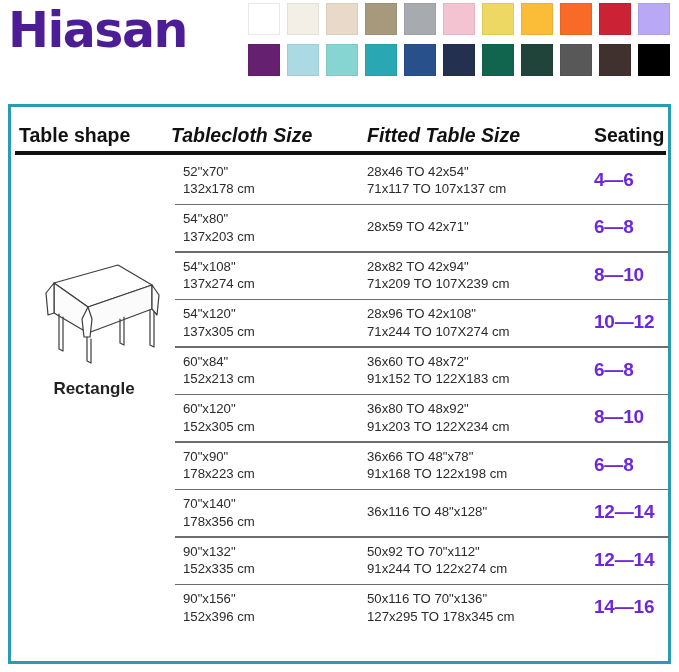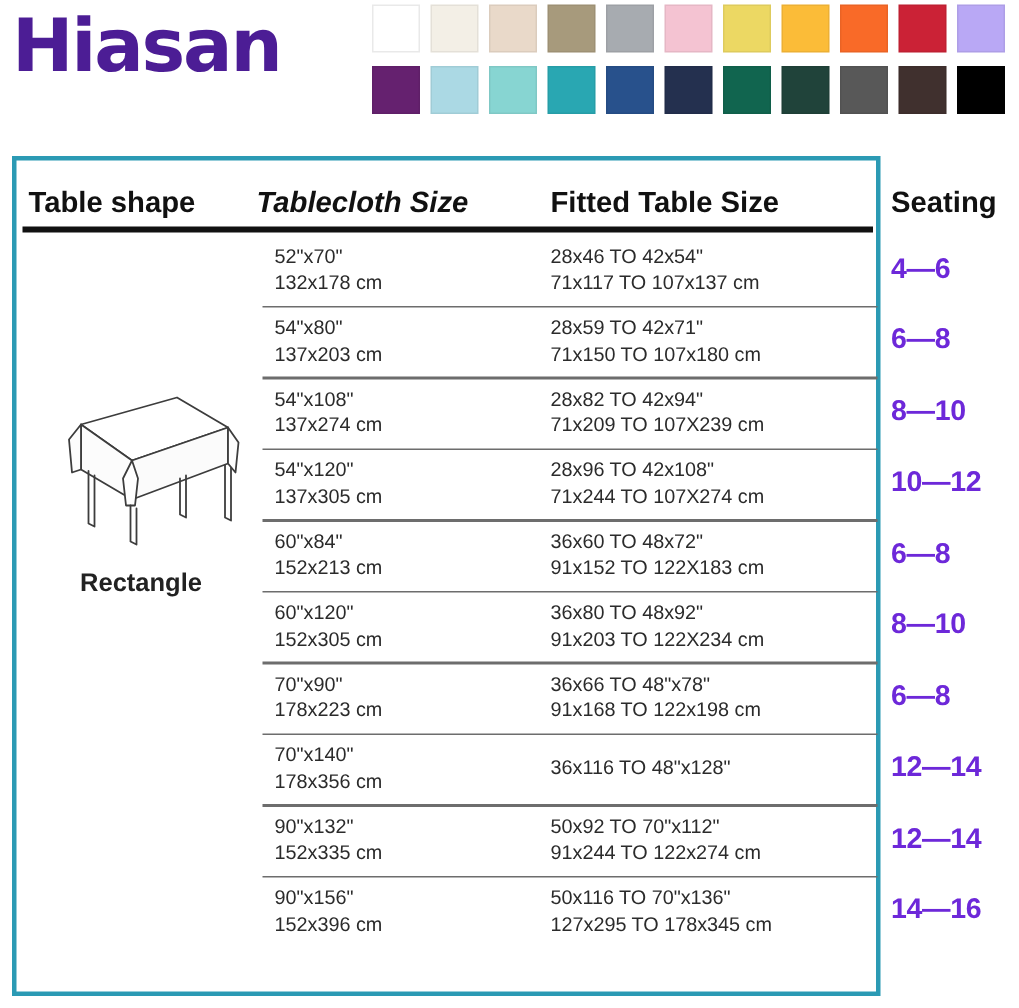--- a/index.html
+++ b/index.html
@@ -35,21 +35,21 @@
     width:32px;height:32px;
     border:1px solid rgba(0,0,0,0.06);
     box-sizing:border-box;
   }
   .swatch.white{border:1px solid #e9e9e9;}
 
   
   .card{
     position:absolute;
     left:8px;top:104px;
-    width:579px;height:560px;
+    width:663px;height:560px;
     box-sizing:border-box;
     border:3px solid #0369a1;
     background:#ffffff;
   }
 
   .table-wrap{
     position:relative;
     width:100%;height:100%;
   }
 
@@ -62,21 +62,21 @@
     position:absolute;
     bottom:4px;
     font-size:19.5px;
     font-weight:700;
     color:#111;
     white-space:nowrap;
     font-family:"Liberation Sans", sans-serif;
   }
   .c-shape{left:8px;}
   .c-cloth{left:160px;font-style:italic;}
-  .c-fit{left:356px;}
+  .c-fit{left:356px;font-style:italic;}
   .c-seat{left:583px;}
 
   .hdr-rule{
     position:absolute;
     left:4px;right:2px;
     top:44px;
     height:4px;
     background:#111111;
   }
 
@@ -221,21 +221,20 @@
         <div class="col seat">4—6</div>
       </div>
 
       <div class="row">
         <div class="col cloth">
           <span>54"x80"</span>
           <span>137x203 cm</span>
         </div>
         <div class="col fit">
           <span>28x59 TO 42x71"</span>
-          <span>71x150 TO 107x180 cm</span>
         </div>
         <div class="col seat">6—8</div>
       </div>
 
       <div class="row">
         <div class="col cloth">
           <span>54"x108"</span>
           <span>137x274 cm</span>
         </div>
         <div class="col fit">

